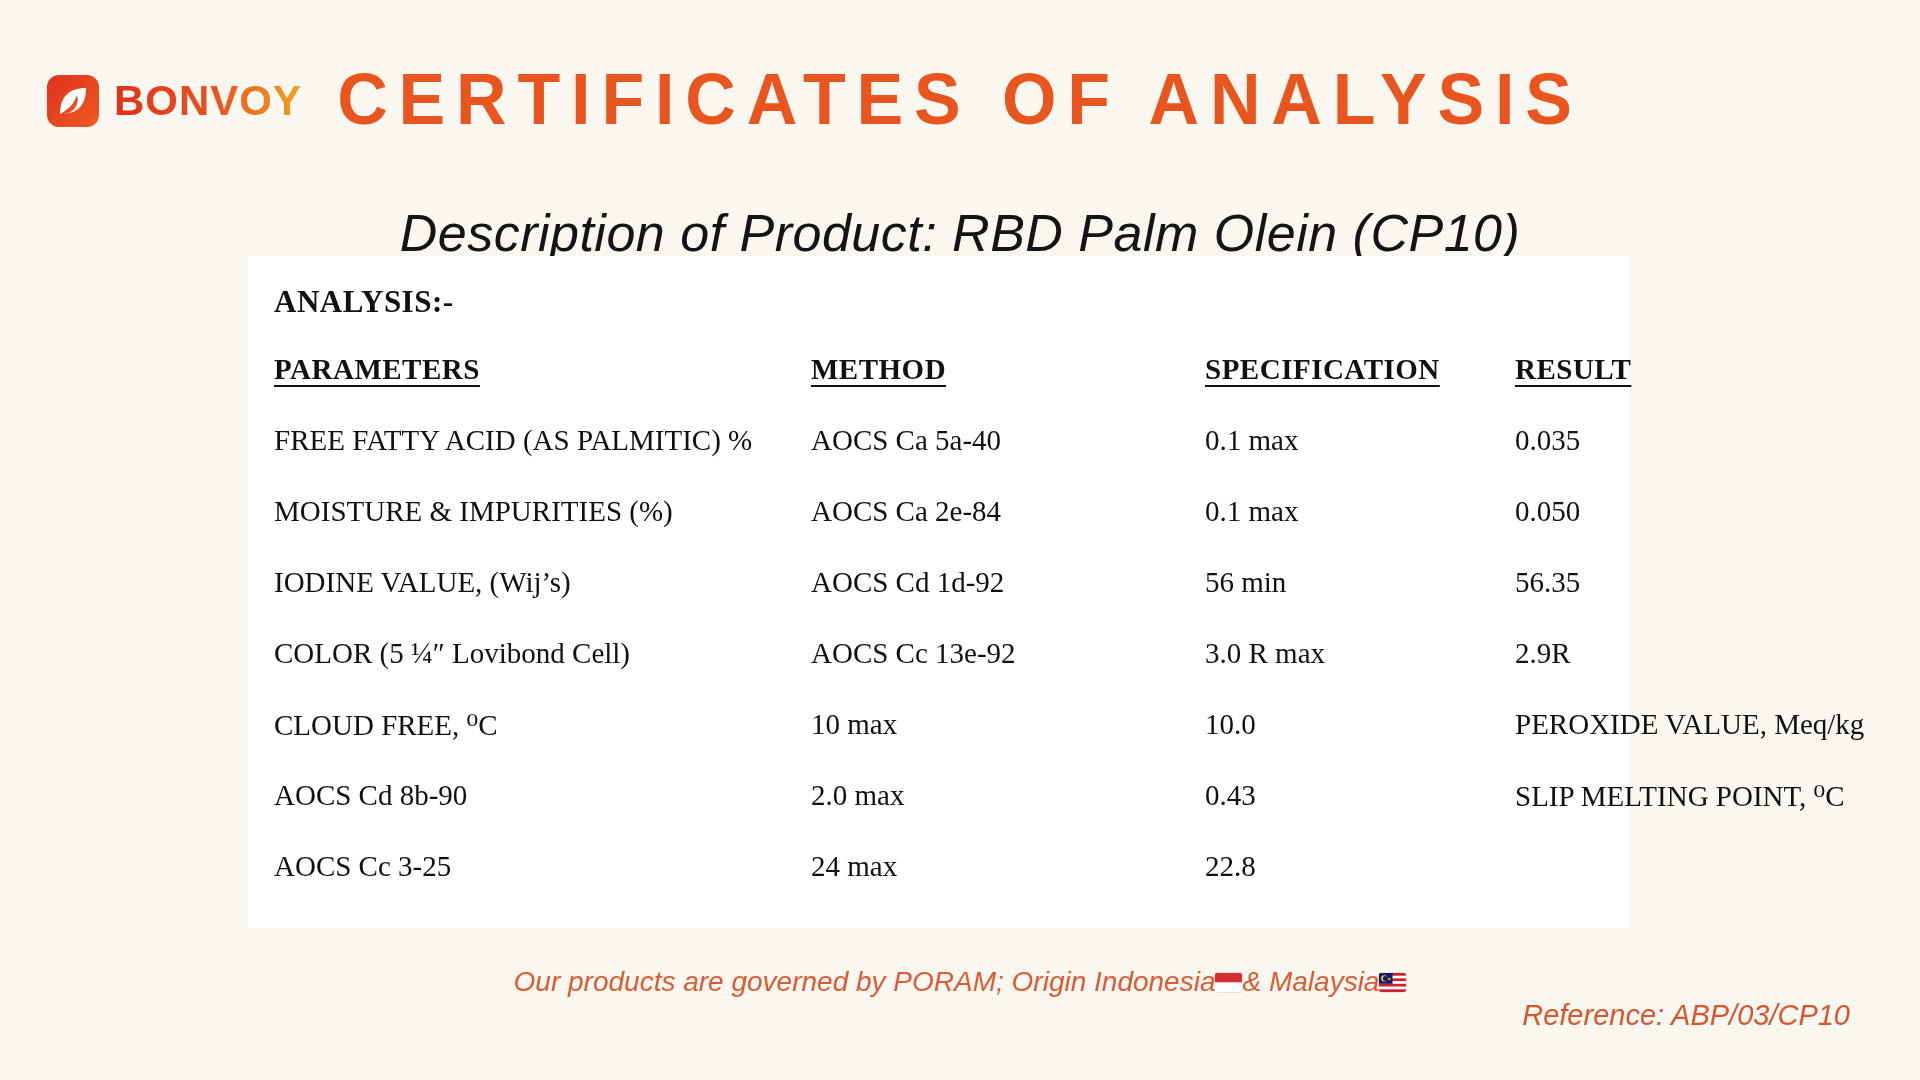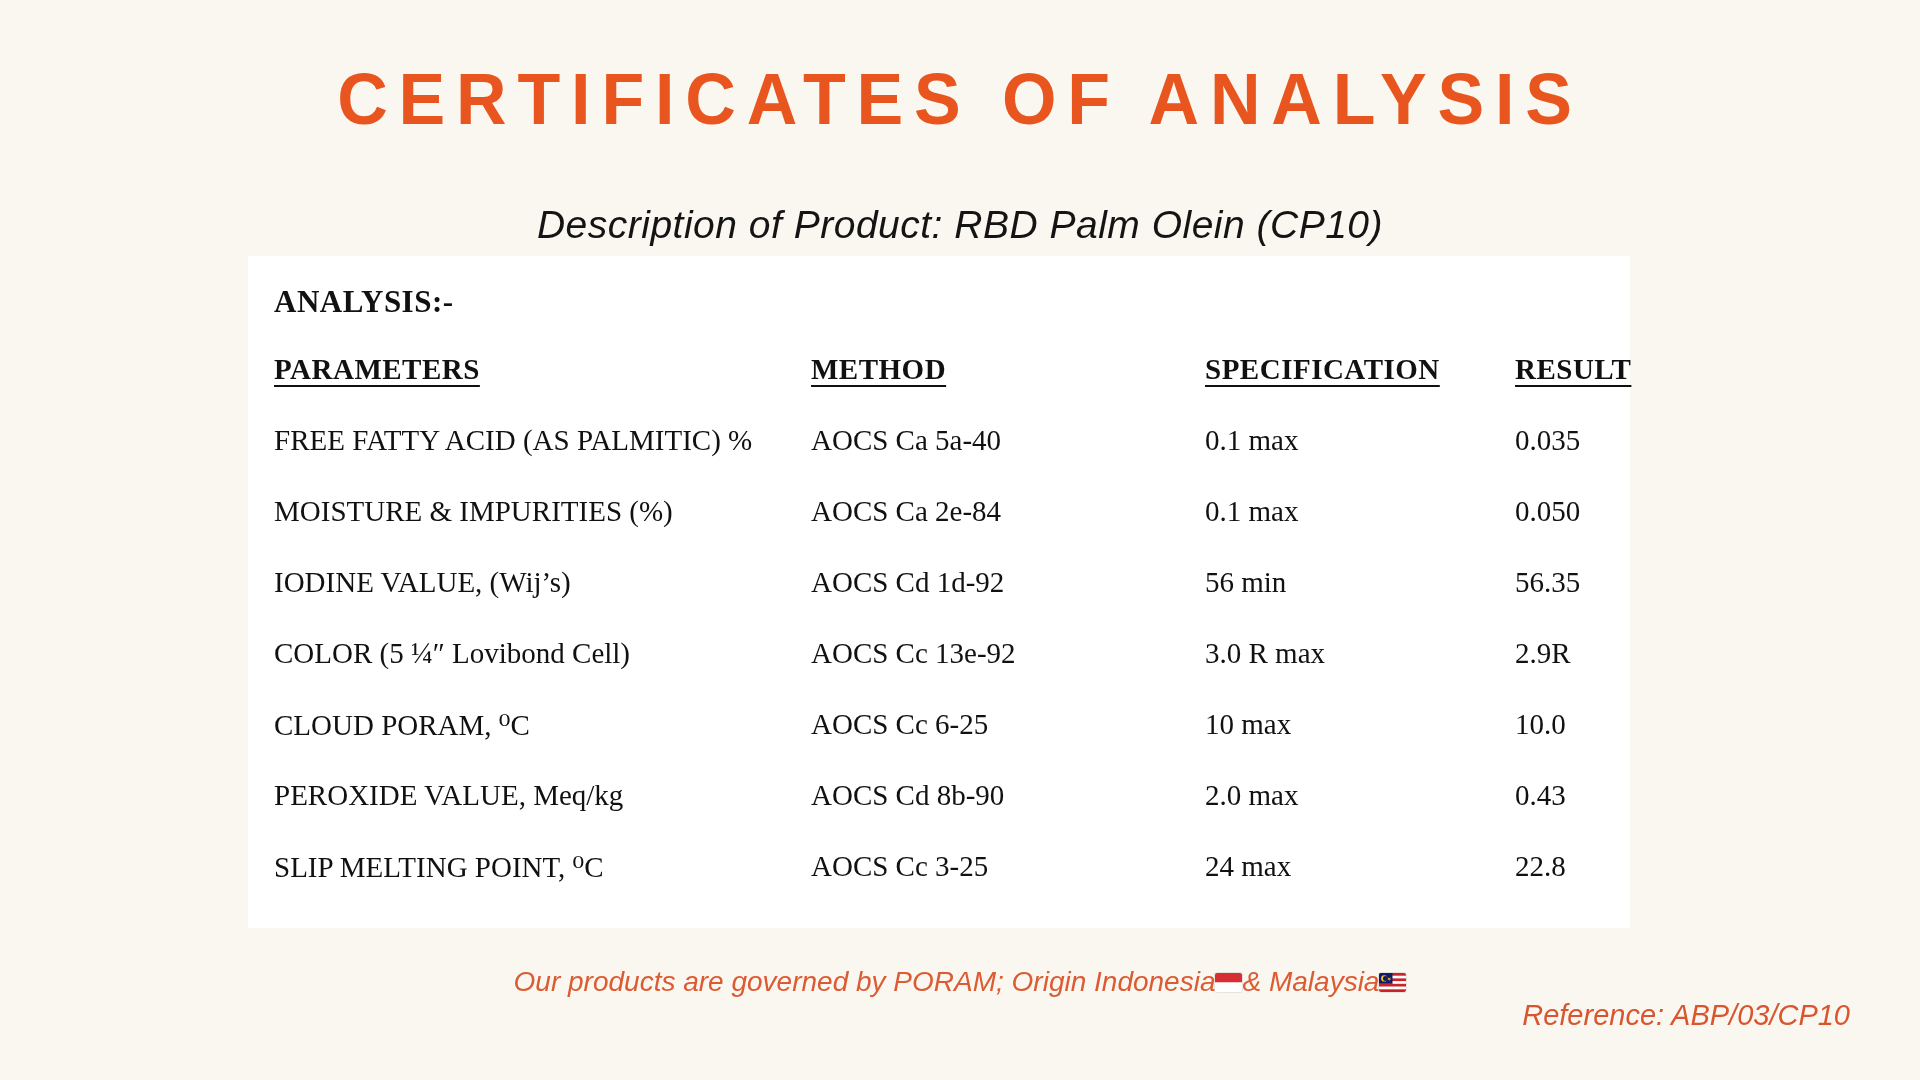--- a/index.html
+++ b/index.html
@@ -28,21 +28,21 @@
     font-size:70px;font-weight:bold;letter-spacing:0.155em;
     color:#E8551F;line-height:1;white-space:nowrap;
     transform:scaleY(1.04);
   }
 
   
   .description{
     position:absolute;left:0;right:0;top:203px;
     text-align:center;
     font-style:italic;font-weight:500;
-    font-size:39px;color:#141414;letter-spacing:0.5px;
+    font-size:52px;color:#141414;letter-spacing:0.5px;
   }
 
   
   .panel{
     position:absolute;left:248px;top:256px;width:1382px;height:672px;
     background:#FFFFFF;
   }
   .analysis-label{
     margin:28px 0 0 26px;
     font-family:"Liberation Serif","DejaVu Serif",serif;
@@ -79,20 +79,34 @@
     position:absolute;right:70px;top:999px;
     font-style:italic;font-weight:500;
     font-size:29px;color:#D8552E;white-space:nowrap;
   }
 </style>
 </head>
 <body>
 
 <div class="page">
 
+  <div class="logo">
+    <svg class="logo-icon" viewBox="0 0 54 54" xmlns="http://www.w3.org/2000/svg">
+      <defs>
+        <linearGradient id="lg-icon" x1="0" y1="0" x2="1" y2="1">
+          <stop offset="0" stop-color="#E0311C"></stop>
+          <stop offset="1" stop-color="#EF5A22"></stop>
+        </linearGradient>
+      </defs>
+      <path d="M 13 1 H 41 A 12 12 0 0 1 53 13 V 41 A 12 12 0 0 1 41 53 H 13 A 12 12 0 0 1 1 41 V 13 A 12 12 0 0 1 13 1 Z" fill="url(#lg-icon)"></path>
+      <path d="M 14 40 C 14 23 23 14 40 14 C 40 23 38 30 32 35 C 27 39 21 40 14 40 Z" fill="#FFFFFF"></path>
+      <path d="M 14 40 C 22 36 28 30 31 21 C 33 27 31 33 26 37 C 22 40 18 40 14 40 Z" fill="url(#lg-icon)"></path>
+    </svg>
+    <span class="logo-text">BONVOY</span>
+  </div>
 
   <div class="title">CERTIFICATES OF ANALYSIS</div>
 
   <div class="description">Description of Product: RBD Palm Olein (CP10)</div>
 
   <div class="panel">
     <div class="analysis-label">ANALYSIS:-</div>
     <div class="coa-table" id="coa-table">
         <div class="hcell">PARAMETERS</div>
         <div class="hcell">METHOD</div>
@@ -107,22 +121,21 @@
         <div class="cell">0.1 max</div>
         <div class="cell">0.050</div>
         <div class="cell">IODINE VALUE, (Wij’s)</div>
         <div class="cell">AOCS Cd 1d-92</div>
         <div class="cell">56 min</div>
         <div class="cell">56.35</div>
         <div class="cell">COLOR (5 ¼″ Lovibond Cell)</div>
         <div class="cell">AOCS Cc 13e-92</div>
         <div class="cell">3.0 R max</div>
         <div class="cell">2.9R</div>
-        <div class="cell">CLOUD PORAM, ⁰C</div>
-        <div class="cell">AOCS Cc 6-25</div>
+        <div class="cell">CLOUD FREE, ⁰C</div>
         <div class="cell">10 max</div>
         <div class="cell">10.0</div>
         <div class="cell">PEROXIDE VALUE, Meq/kg</div>
         <div class="cell">AOCS Cd 8b-90</div>
         <div class="cell">2.0 max</div>
         <div class="cell">0.43</div>
         <div class="cell">SLIP MELTING POINT, ⁰C</div>
         <div class="cell">AOCS Cc 3-25</div>
         <div class="cell">24 max</div>
         <div class="cell">22.8</div>

